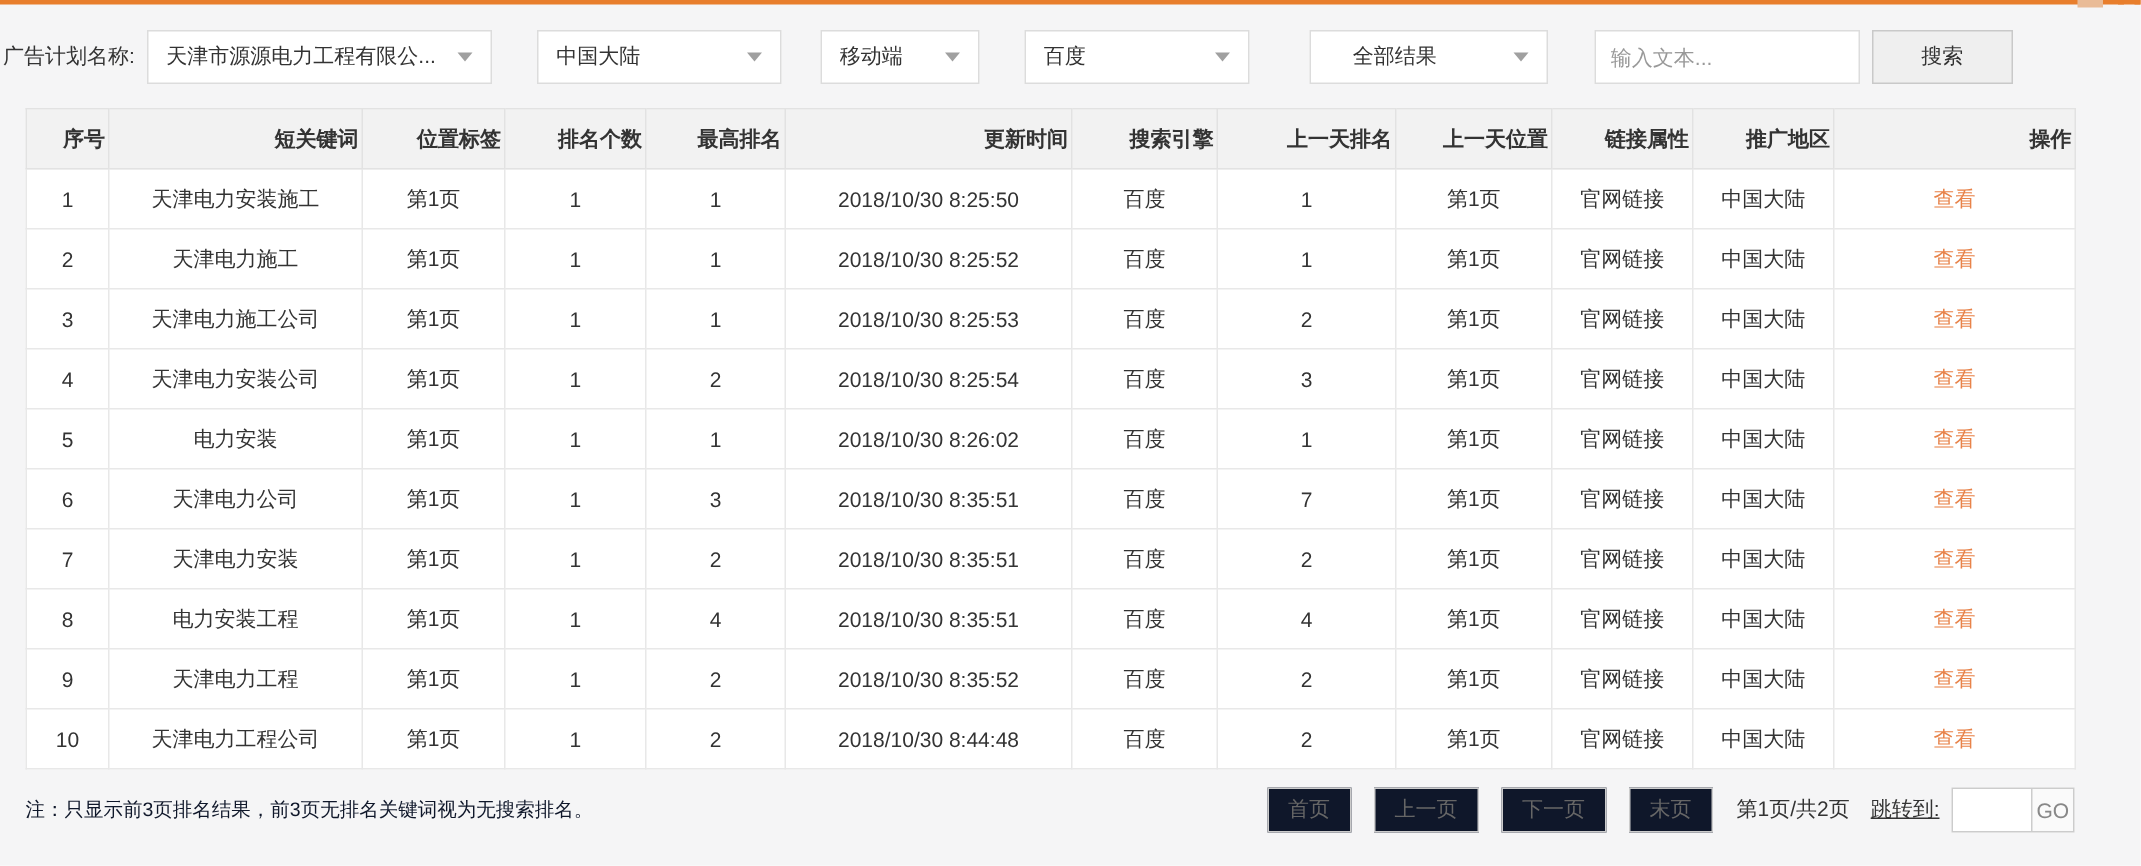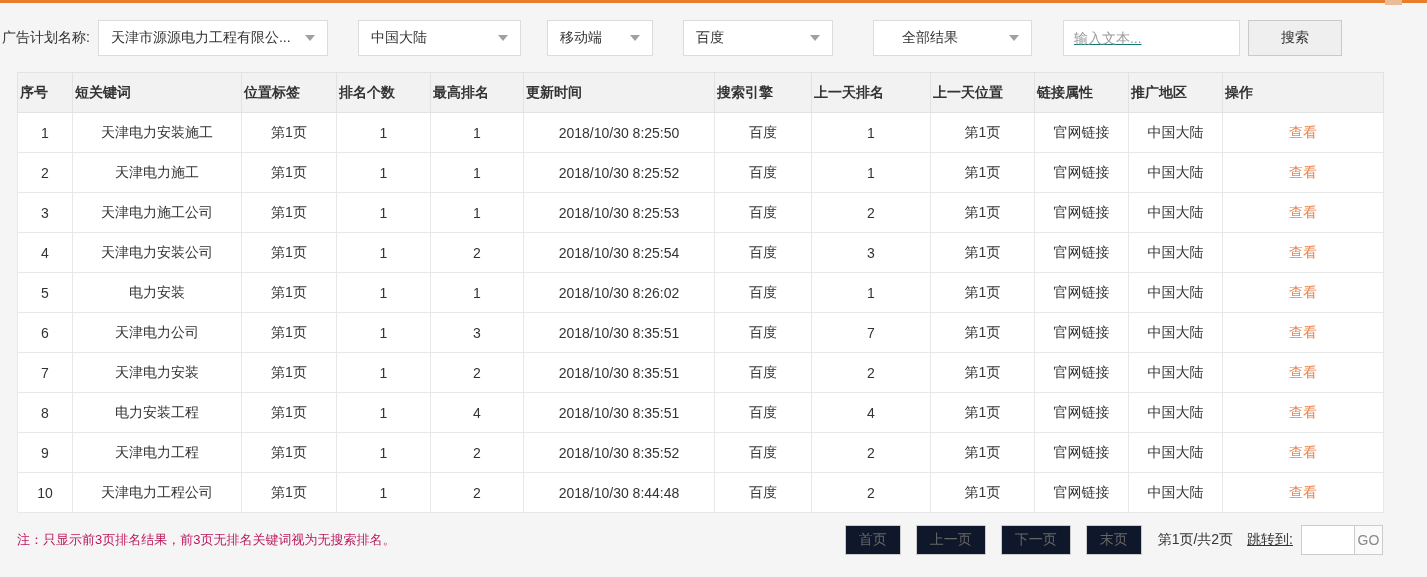--- a/index.html
+++ b/index.html
@@ -25,53 +25,53 @@
   .dd-value { white-space: nowrap; overflow: hidden; }
   .caret { width: 0; height: 0; border-left: 5px solid transparent; border-right: 5px solid transparent; border-top: 6px solid #a0a0a0; margin-left: 10px; flex: none; }
   .dd-plan   { margin-left: 8px;  width: 230px; }
   .dd-region { margin-left: 30px; width: 163px; }
   .dd-device { margin-left: 26px; width: 106px; }
   .dd-engine { margin-left: 30px; width: 150px; }
   .dd-result { margin-left: 40px; width: 159px; padding-left: 28px; }
   .text-input {
     margin-left: 31px; width: 177px; height: 36px;
     border: 1px solid #dcdcdc; background: #fff; padding: 0 10px;
-    font: inherit; color: #0f766e; outline: none; text-decoration: underline;
+    font: inherit; color: #7f1d1d; outline: none;
   }
   .text-input::placeholder { color: #999; }
   .search-btn {
     margin-left: 8px; width: 94px; height: 36px;
     background: #efefef; border: 1px solid #c9c9c9; color: #333;
     font: inherit; cursor: pointer;
   }
 
   .rank-table {
     position: absolute; top: 72px; left: 17px; width: 1366px;
     border-collapse: collapse; table-layout: fixed; background: #fff;
   }
   .rank-table th {
     height: 40px; background: #f2f2f2; border: 1px solid #e2e2e2;
-    font-weight: bold; text-align: left; padding: 0 2px;
+    font-weight: bold; text-align: right; padding: 0 2px;
   }
   .rank-table td {
     height: 40px; border: 1px solid #e8e8e8; text-align: center;
     padding: 0 2px; background: #fff; white-space: nowrap; overflow: hidden;
   }
   .c1 { width: 55px; } .c2 { width: 169px; } .c3 { width: 95px; }
   .c4 { width: 94px; } .c5 { width: 93px; } .c6 { width: 191px; }
   .c7 { width: 97px; } .c8 { width: 119px; } .c9 { width: 104px; }
   .c10 { width: 94px; } .c11 { width: 94px; } .c12 { width: 161px; }
   .view-link { color: #e8834a; text-decoration: none; cursor: pointer; }
 
   .footer {
     position: absolute; top: 512px; left: 0; width: 1427px; height: 65px;
     display: flex; align-items: center; justify-content: space-between;
     padding: 0 44px 10px 17px;
   }
-  .note { color: #be185d; font-size: 13px; }
+  .note { color: #0f172a; font-size: 13px; }
   .pagination { display: flex; align-items: center; }
   .pg-btn {
     height: 30px; padding: 0 13px; margin-left: 15px;
     background: #0f172a; border: 1px solid #ccc; color: #666;
     font: inherit; cursor: pointer; white-space: nowrap;
   }
   .pg-info { margin-left: 16px; white-space: nowrap; text-align: right; }
   .pg-jump-label { margin-left: 14px; white-space: nowrap; text-decoration: underline; }
   .jump-box { display: flex; margin-left: 8px; height: 30px; border: 1px solid #ccc; background: #fff; }
   .jump-input { width: 52px; height: 28px; border: none; outline: none; font: inherit; padding: 0 6px; text-align: center; }

